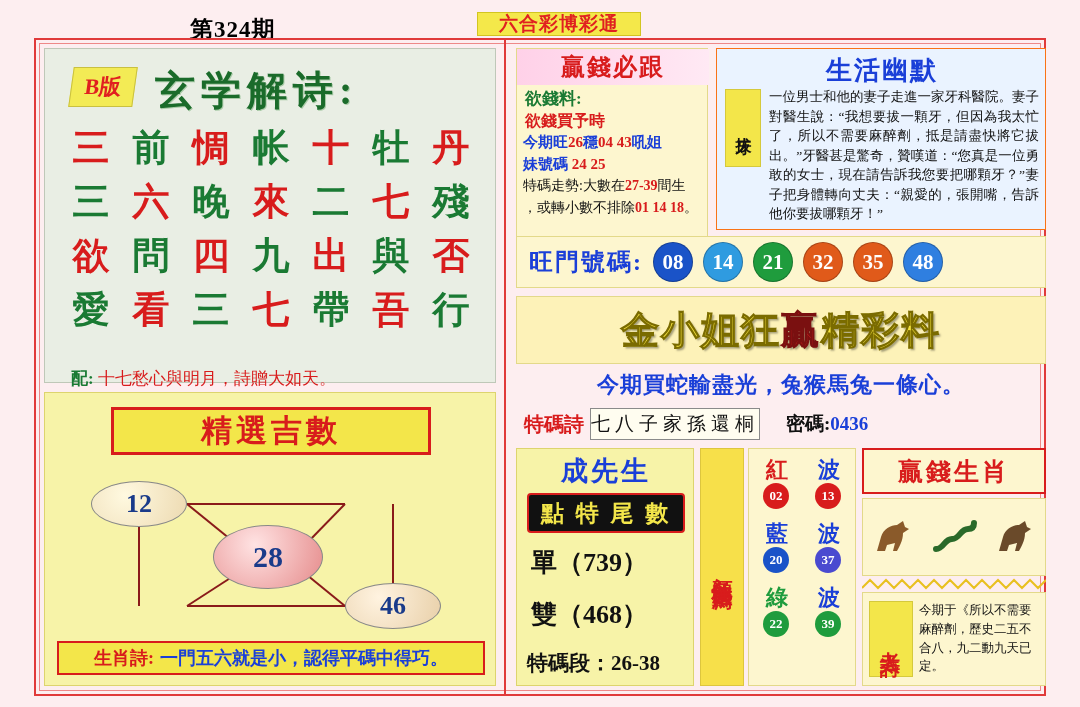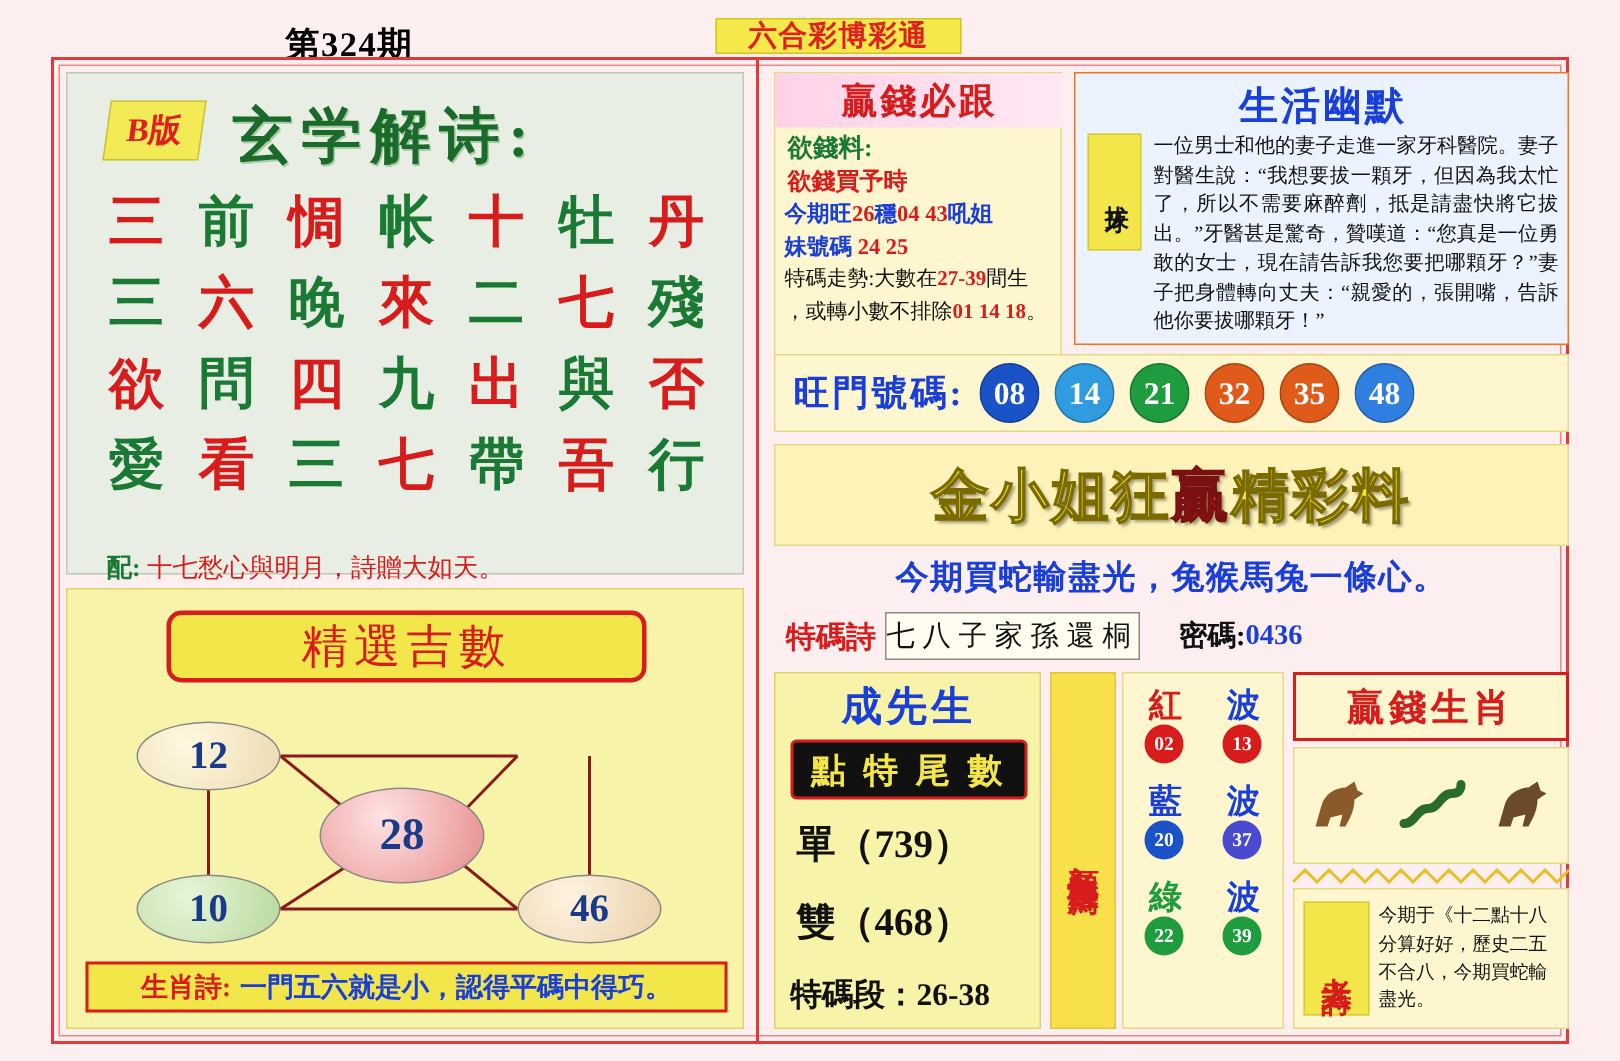--- a/index.html
+++ b/index.html
@@ -89,23 +89,23 @@
 
   .left-bottom {
     position:absolute; left:44px; top:392px; width:452px; height:294px;
     background:#f7f3a8;
     border:1px solid #ddd46e;
   }
   .jixuan {
     position:absolute; left:66px; top:14px; width:320px; height:48px;
     background:#f3e64a;
     border:3px solid #d81c1c;
-    border-radius:10px;
-    display:flex; align-items:center; justify-content:center;
-    font-size:31px; font-weight:normal; color:#d81c1c;
+    border-radius:0;
+    display:flex; align-items:center; justify-content:center;
+    font-size:31px; font-weight:bold; color:#d81c1c;
     letter-spacing:4px;
   }
   .num-web { position:absolute; left:0; top:70px; width:452px; height:170px; }
   .ellipse {
     position:absolute;
     width:96px; height:46px;
     border-radius:50%;
     display:flex; align-items:center; justify-content:center;
     font-size:26px; font-weight:bold; color:#1a3b8a;
     border:1px solid #888;
@@ -387,21 +387,20 @@
         <line x1="142" y1="143" x2="300" y2="143" stroke="#8a1a1a" stroke-width="2"></line>
         <line x1="94" y1="41" x2="94" y2="143" stroke="#8a1a1a" stroke-width="2"></line>
         <line x1="348" y1="41" x2="348" y2="143" stroke="#8a1a1a" stroke-width="2"></line>
         <line x1="142" y1="41" x2="190" y2="80" stroke="#8a1a1a" stroke-width="2"></line>
         <line x1="300" y1="41" x2="262" y2="80" stroke="#8a1a1a" stroke-width="2"></line>
         <line x1="142" y1="143" x2="190" y2="112" stroke="#8a1a1a" stroke-width="2"></line>
         <line x1="300" y1="143" x2="262" y2="112" stroke="#8a1a1a" stroke-width="2"></line>
       </svg>
       <div class="ellipse e-tl">12</div>
       <div class="ellipse e-c">28</div>
-      <div class="ellipse e-bl">10</div>
       <div class="ellipse e-br">46</div>
     </div>
 
     <div class="shengxiao">
       <span>生肖詩:</span>
       <span class="bluepart" style="margin-left:6px">一門五六就是小，認得平碼中得巧。</span>
     </div>
   </div>
 
   <div class="win-box">
@@ -501,16 +500,16 @@
       <path d="M8 38 L12 24 C14 16 22 12 28 12 L34 8 L36 14 L40 16 L34 20 C34 28 30 34 28 38 L24 38 L26 30 L18 32 L16 38 Z" fill="#6a4a2a"></path>
     </svg>
   </div>
 
   <svg class="zig" viewBox="0 0 184 12" preserveAspectRatio="none">
     <polyline points="0,10 8,2 16,10 24,2 32,10 40,2 48,10 56,2 64,10 72,2 80,10 88,2 96,10 104,2 112,10 120,2 128,10 136,2 144,10 152,2 160,10 168,2 176,10 184,2" fill="none" stroke="#e8c020" stroke-width="2"></polyline>
   </svg>
 
   <div class="laoren">
     <div class="laoren-badge">老人詩</div>
-    <div class="laoren-txt">今期于《十二點十八分算好好，歷史二五不合八，今期買蛇輸盡光。</div>
+    <div class="laoren-txt">今期于《所以不需要麻醉劑，歷史二五不合八，九二動九天已定。</div>
   </div>
 
 </div>
 
 </body></html>

